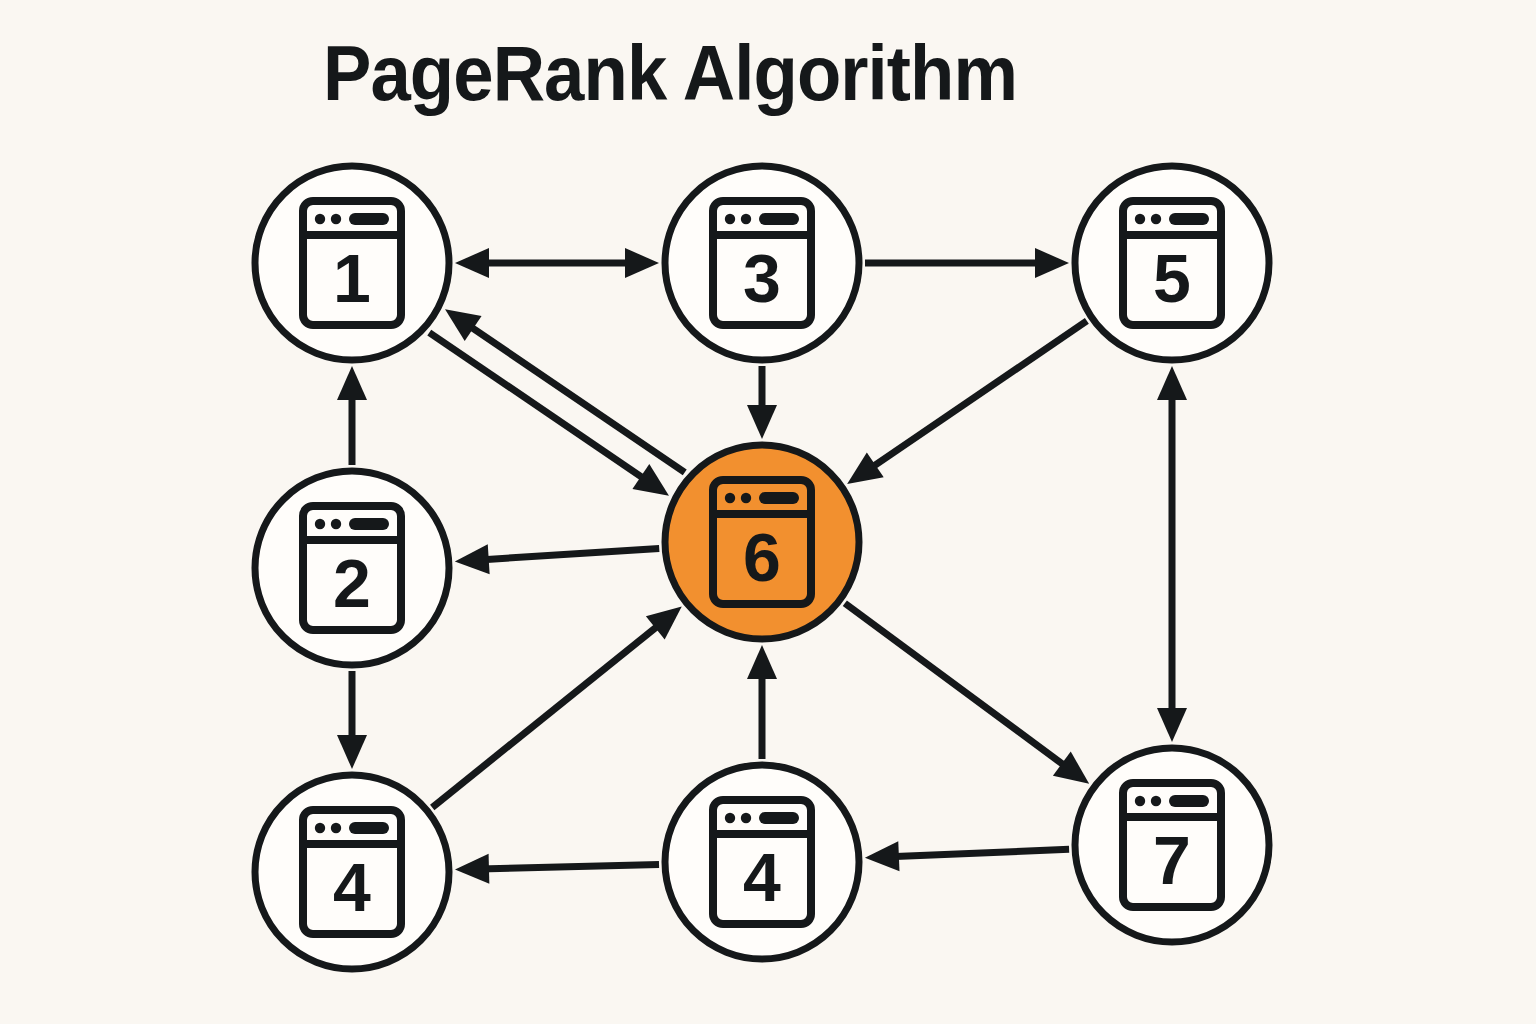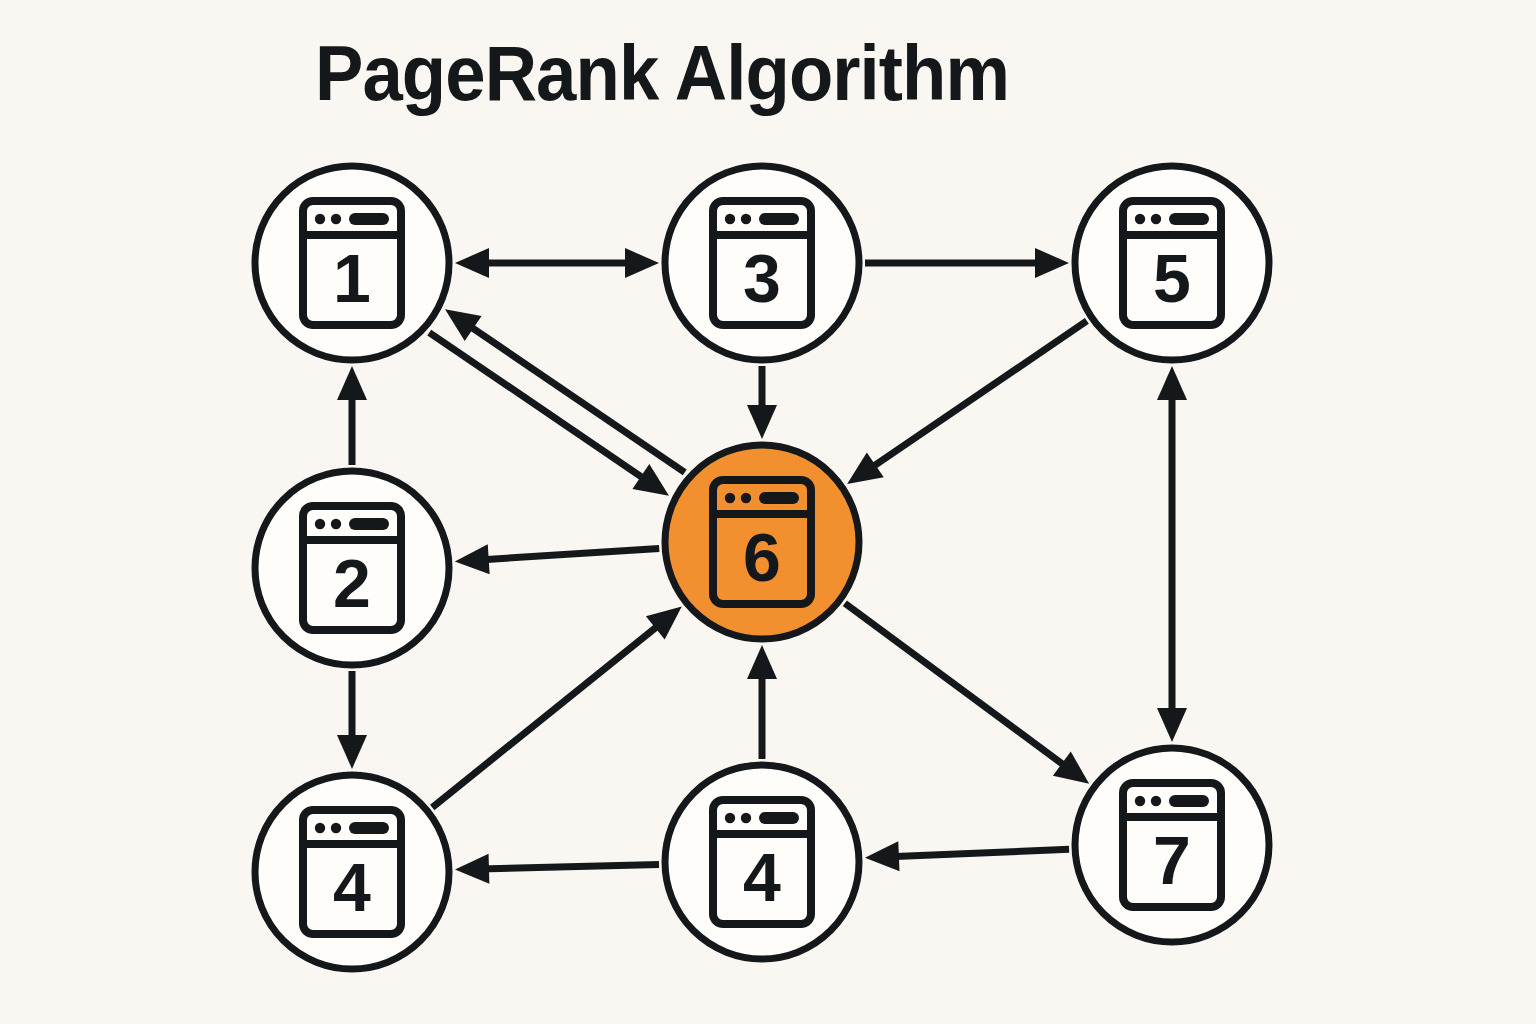--- a/index.html
+++ b/index.html
@@ -4,21 +4,21 @@
 <title>PageRank Algorithm</title>
 <style>
   html,body{margin:0;padding:0;}
   body{
     width:1536px;height:1024px;
     background:#faf7f2;
     font-family:"Liberation Sans", sans-serif;
     overflow:hidden;
     position:relative;
   }
-  #stage{position:absolute;inset:0;width:1324px;height:1024px;}
+  #stage{position:absolute;inset:0;width:1324px;height:1024px;padding-left:16px;}
   #title{
     position:absolute;
     left:0;right:0;top:28px;
     text-align:center;
     font-size:78px;
     font-weight:700;
     letter-spacing:-1px;
     color:#15181a;
     font-family:"Liberation Sans", sans-serif;
     transform:scaleX(0.93);

